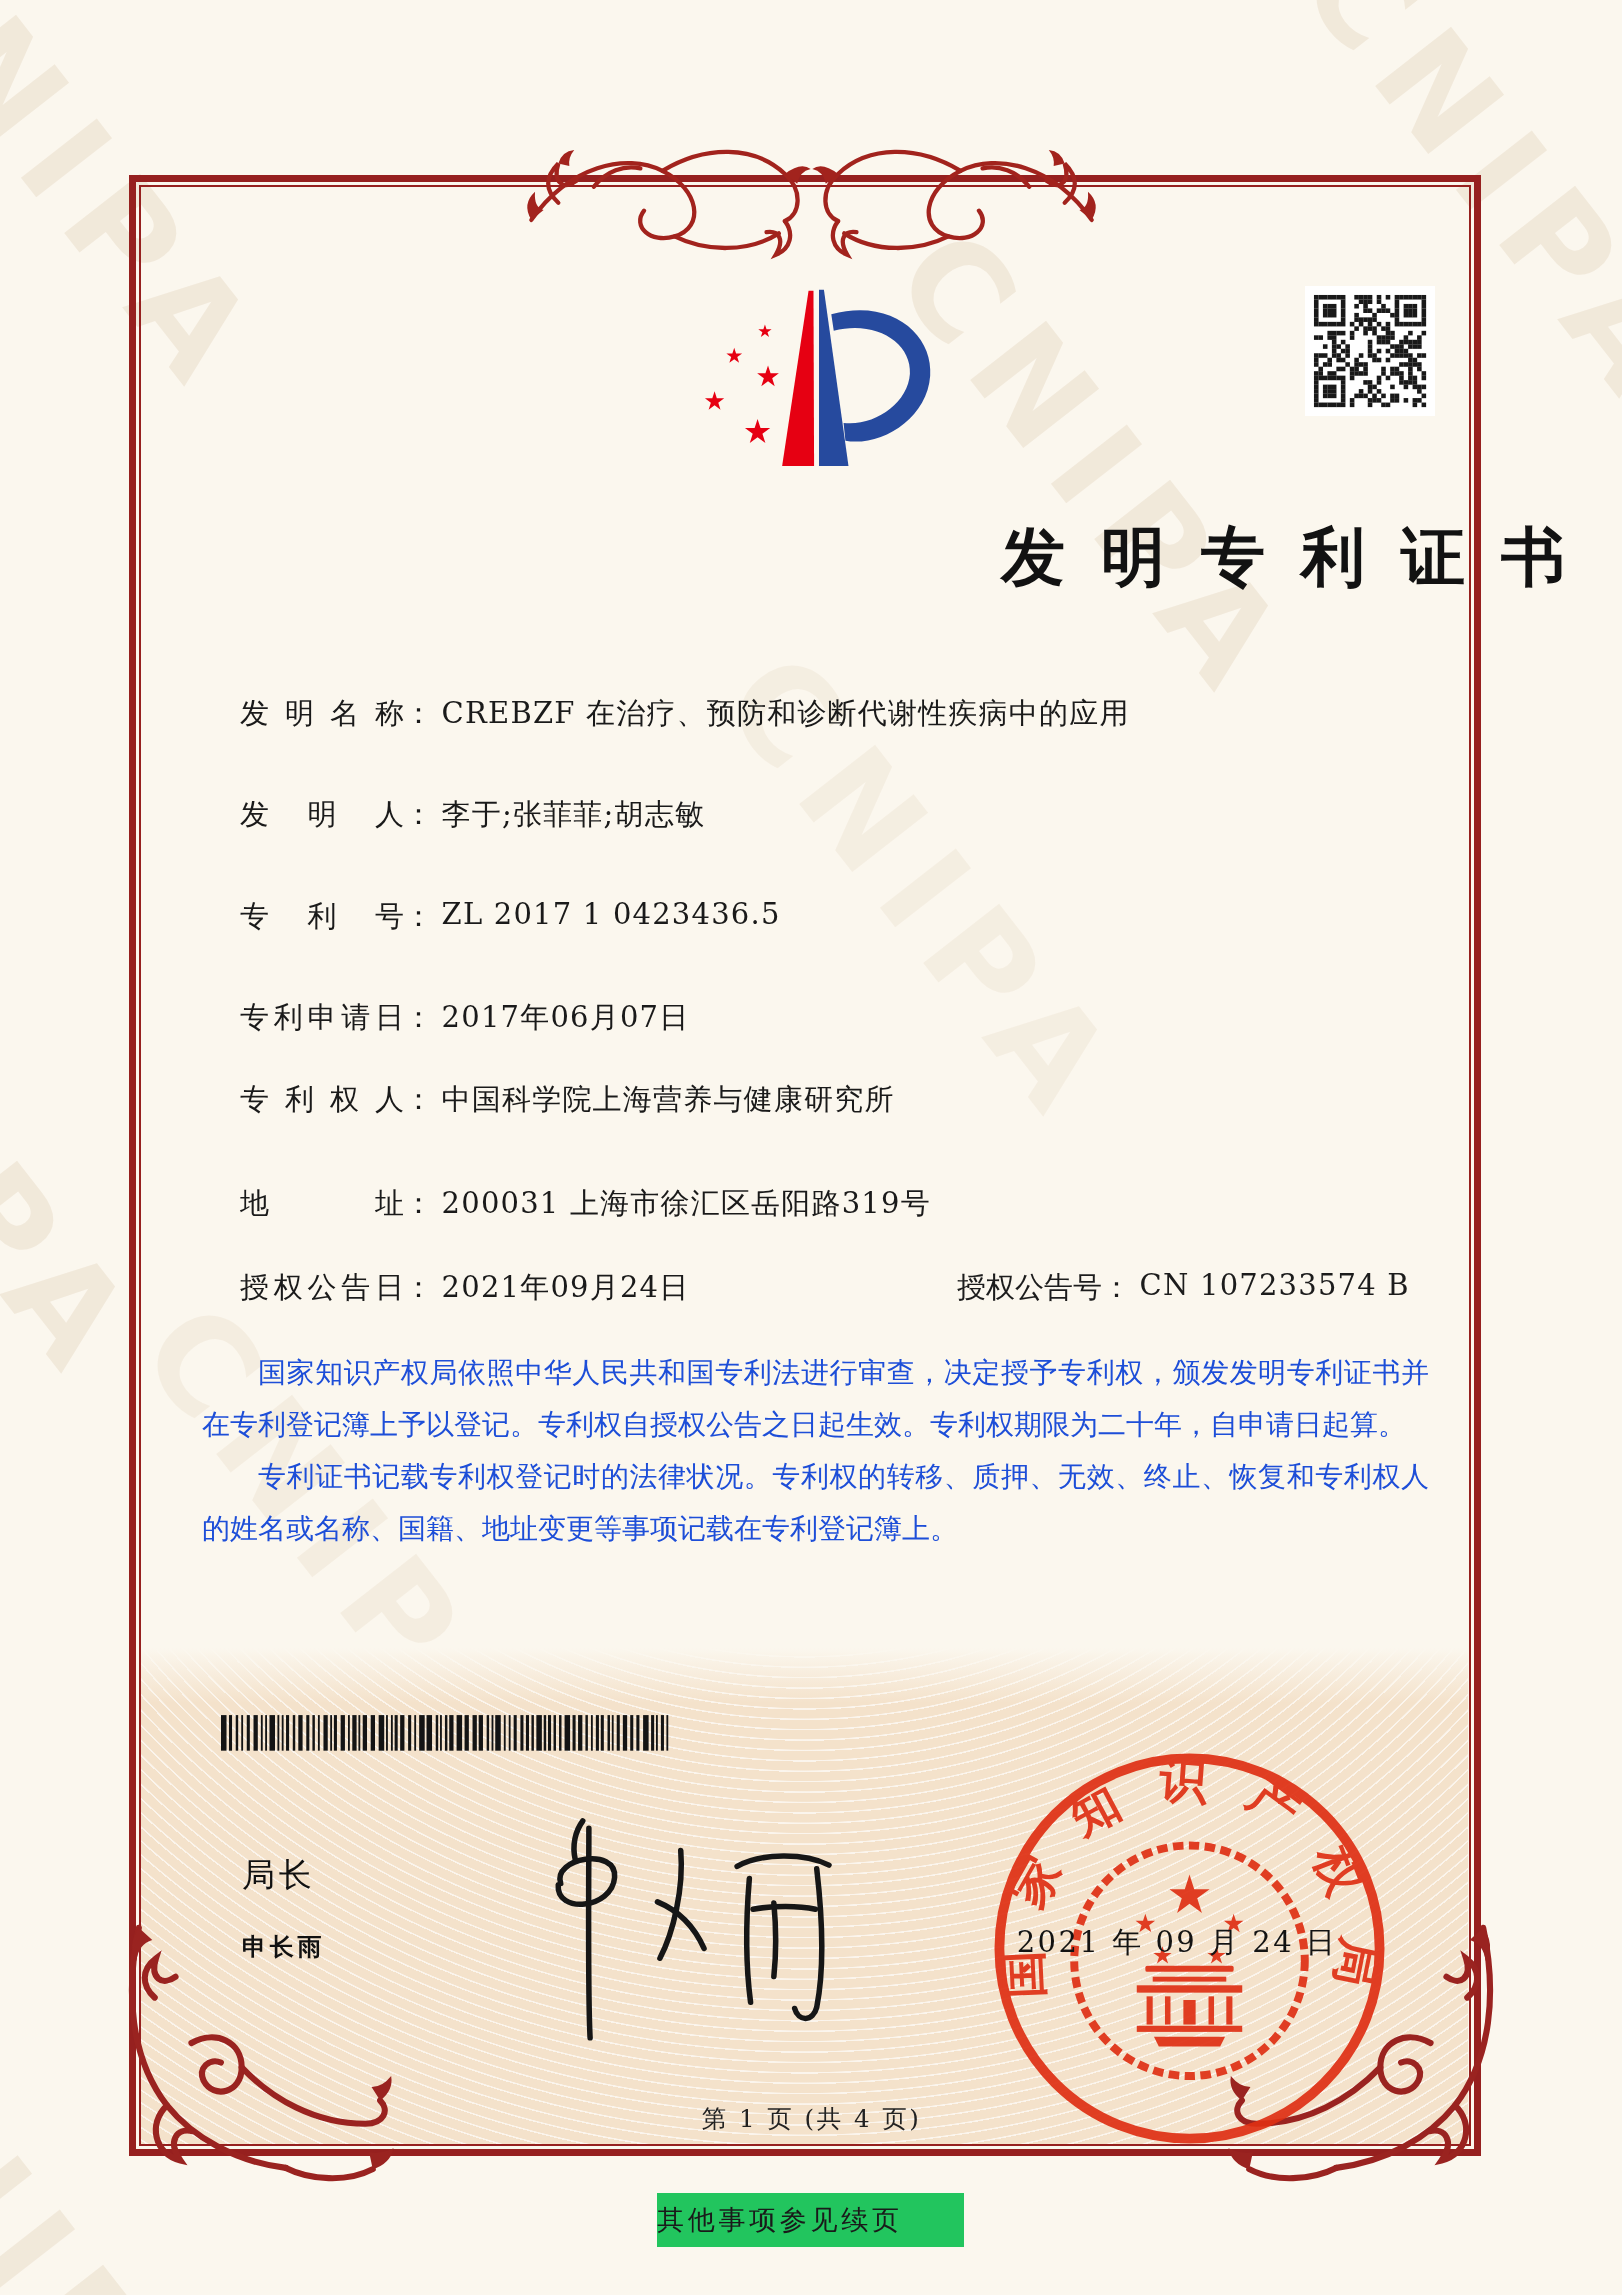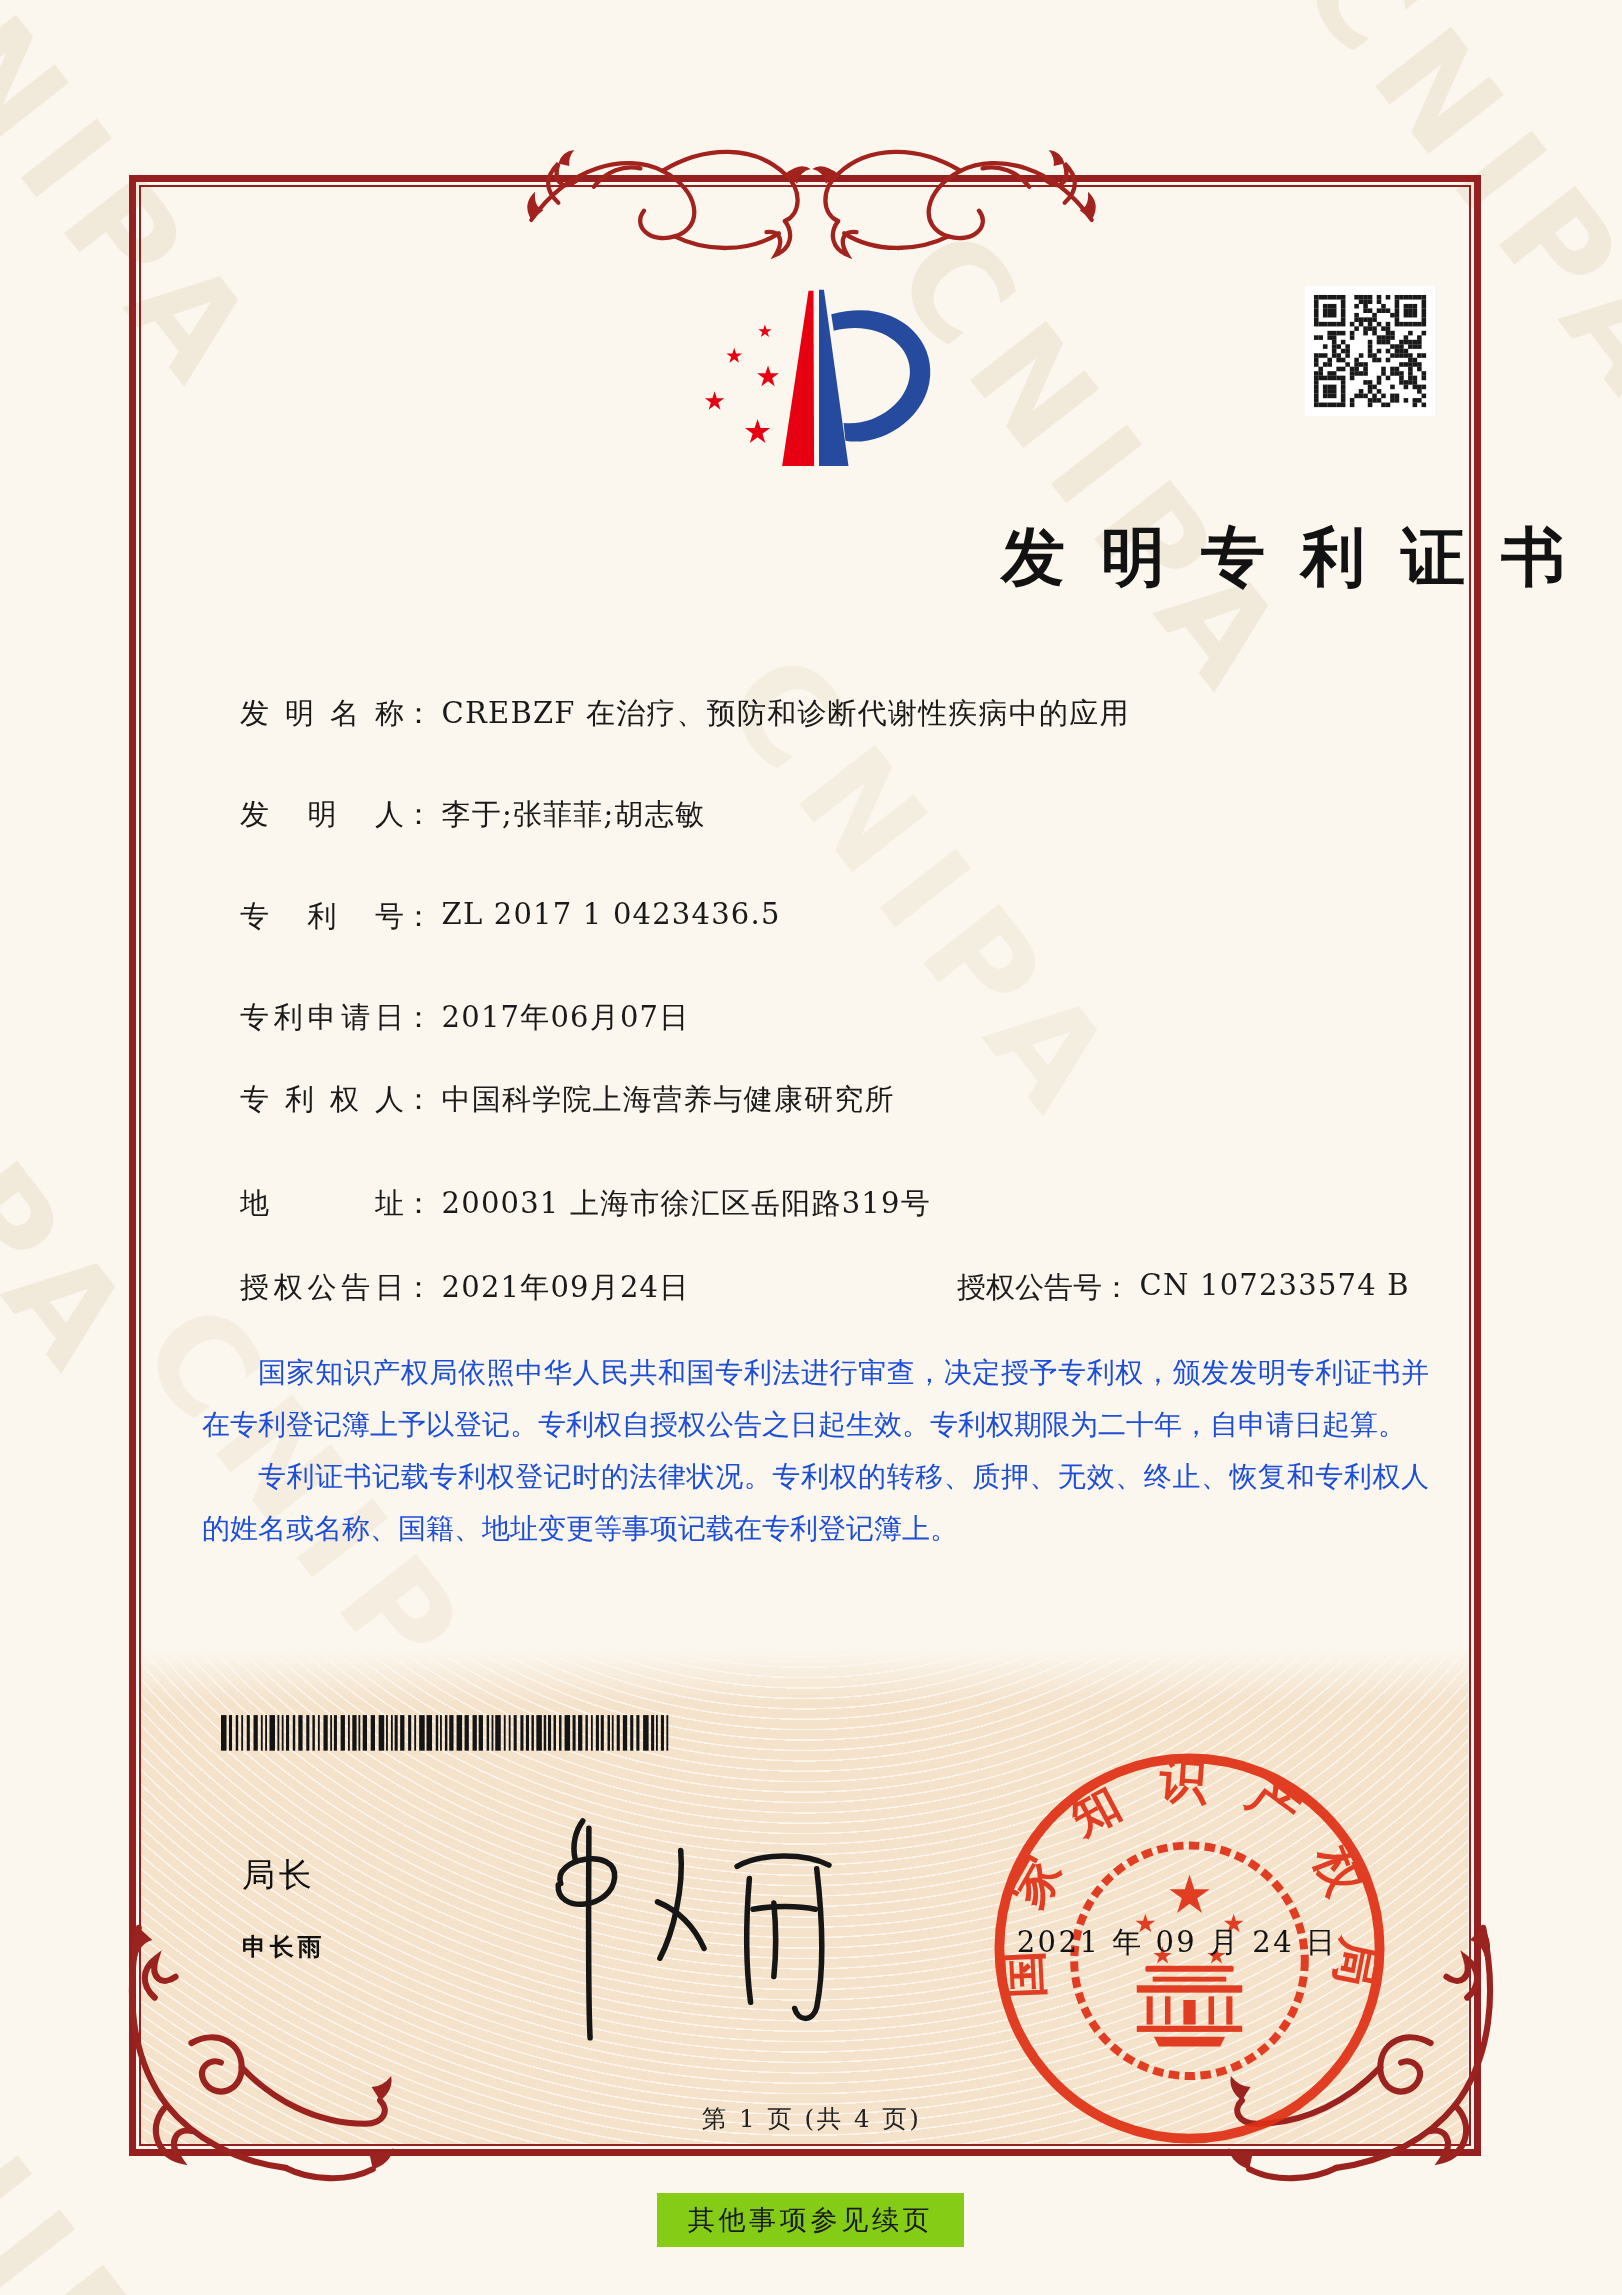--- a/index.html
+++ b/index.html
@@ -98,21 +98,21 @@
     text-align:center;font-size:29px;color:#131313;letter-spacing:2.5px;
     white-space:nowrap;
   }
   
   .page-no{
     position:absolute;left:0;top:2102px;width:1623px;
     text-align:center;font-size:24.5px;color:#222;letter-spacing:2.5px;
   }
   .note-box{
     position:absolute;left:657px;top:2193px;width:307px;height:54px;
-    background:#84cc16;display:flex;align-items:center;justify-content:center;
+    background:#22c55e;display:flex;align-items:center;
   }
   .note-text{font-size:27px;letter-spacing:3.7px;color:#1a1a1a;}
   .orn{position:absolute;pointer-events:none;}
 </style>
 </head>
 <body>
 
 <div id="page">
 
   <div class="wm" style="left:-43px;top:-104px;">CNIPA</div>

